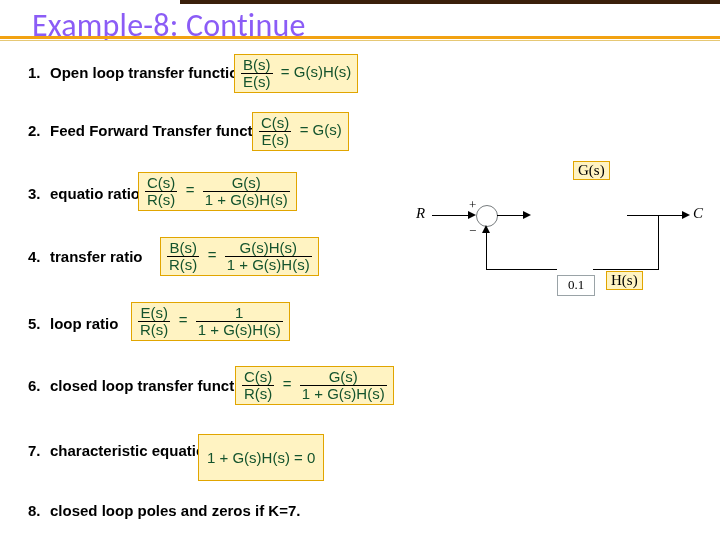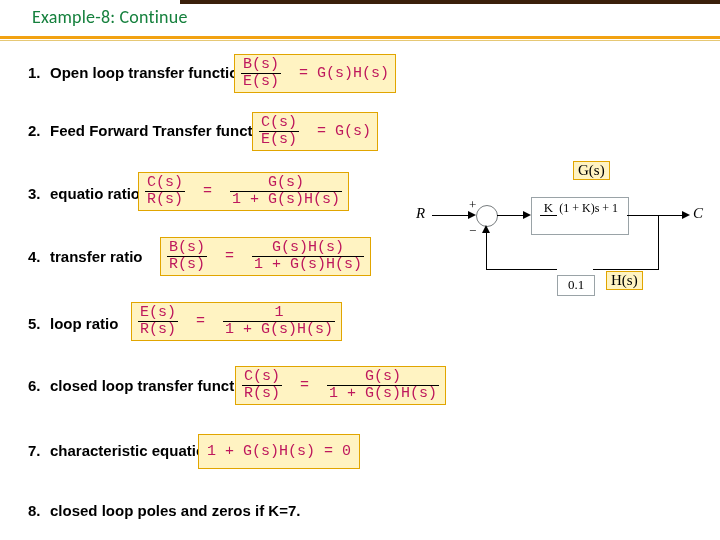--- a/index.html
+++ b/index.html
@@ -1,23 +1,23 @@
 <!DOCTYPE html>
 <html><head>
 <meta charset="utf-8">
 <style>
 html,body{margin:0;padding:0}
 body{width:720px;height:540px;background:#fff;font-family:Arial,Helvetica,sans-serif;position:relative;overflow:hidden}
 .topband{position:absolute;right:0;top:0;width:540px;height:4px;background:#3a1f0a}
-.h2{position:absolute;left:32px;top:6px;font-family:Candara,Calibri,Arial,sans-serif;font-size:18px;color:#15803d;letter-spacing:.2px}
+.h2{position:absolute;left:32px;top:6px;font-family:Candara,Calibri,Arial,sans-serif;font-size:32px;color:#8b5cf6;letter-spacing:.2px}
 .uline{position:absolute;left:0;top:36px;width:720px;height:3px;background:#f2a211}
 .uline2{position:absolute;left:0;top:40px;width:720px;height:1px;background:#e6c875}
 .item{position:absolute;left:28px;font-size:15px;font-weight:bold;color:#000}
 .num{display:inline-block;width:22px}
-.frm{position:absolute;background:#fff3c2;border:1.5px solid #e1a500;padding:2px 6px;font-family:Liberation Mono, monospace;font-size:15px;color:#be185d;white-space:nowrap}
+.frm{position:absolute;background:#fff3c2;border:1.5px solid #e1a500;padding:2px 6px;font-family:Liberation Sans, sans-serif;font-size:15px;color:#14532d;white-space:nowrap}
 .frm .fr{display:inline-block;vertical-align:middle;text-align:center}
 .frm .fr .t,.frm .fr .b{display:block;padding:0 2px;line-height:1.05}
 .frm .fr .t{border-bottom:1.2px solid #000}
 .diagram{position:absolute;right:20px;top:175px;width:280px;height:132px}
 .dlbl{position:absolute;font-family:'Cambria Math','Times New Roman',serif;font-size:15px}
 .hl{background:#fff3c2;border:1.2px solid #e1a500;padding:0 4px}
 .line{position:absolute;background:#000}
 .box{position:absolute;border:1.3px solid #9aa3a7;background:#fff}
 .sum{position:absolute;width:20px;height:20px;border:1.3px solid #777c7e;border-radius:50%;background:#fff}
 .arr-r{position:absolute;width:0;height:0;border-top:4px solid transparent;border-bottom:4px solid transparent;border-left:8px solid #000}
@@ -63,41 +63,38 @@
 <div class="frm" style="left:131px;top:302px">
   <span class="fr"><span class="t">E(s)</span><span class="b">R(s)</span></span>
   &nbsp;=&nbsp;
   <span class="fr"><span class="t">1</span><span class="b">1 + G(s)H(s)</span></span>
 </div>
 <div class="frm" style="left:235px;top:366px">
   <span class="fr"><span class="t">C(s)</span><span class="b">R(s)</span></span>
   &nbsp;=&nbsp;
   <span class="fr"><span class="t">G(s)</span><span class="b">1 + G(s)H(s)</span></span>
 </div>
-<div class="frm" style="left:198px;top:434px;padding:8px 8px">
+<div class="frm" style="left:198px;top:434px;padding:14px 8px">
   <span>1 + G(s)H(s) = 0</span>
 </div>
 
 <div class="diagram">
   <div class="dlbl hl" style="left:153px;top:-14px">G(s)</div>
   <div class="dlbl hl" style="left:186px;top:96px">H(s)</div>
 
   <div class="dlbl" style="left:-4px;top:30px;font-style:italic">R</div>
   <div class="line" style="left:12px;top:40px;width:40px;height:1.4px"></div>
   <div class="arr-r" style="left:48px;top:36px"></div>
 
   <div class="sum" style="left:56px;top:30px"></div>
   <div class="plusminus" style="left:49px;top:22px">+</div>
   <div class="plusminus" style="left:49px;top:48px">−</div>
   <div class="line" style="left:77px;top:40px;width:30px;height:1.4px"></div>
   <div class="arr-r" style="left:103px;top:36px"></div>
 
-  <div class="box" style="left:111px;top:22px;width:96px;height:36px">
-    <div class="boxtext" style="top:2px"><span class="fr" style="display:inline-block"><span class="t" style="border-bottom:1.1px solid #000;padding:0 4px">K</span><span class="b" style="padding:0 2px;font-size:12px">(1 + K)s + 1</span></span></div>
-  </div>
   <div class="line" style="left:207px;top:40px;width:58px;height:1.4px"></div>
   <div class="arr-r" style="left:262px;top:36px"></div>
   <div class="dlbl" style="left:273px;top:30px;font-style:italic">C</div>
 
   <div class="line" style="left:238px;top:40px;width:1.4px;height:55px"></div>
   <div class="line" style="left:173px;top:94px;width:66px;height:1.4px"></div>
   <div class="box" style="left:137px;top:100px;width:36px;height:19px">
     <div class="boxtext" style="top:1px">0.1</div>
   </div>
   <div class="line" style="left:66px;top:94px;width:71px;height:1.4px"></div>

